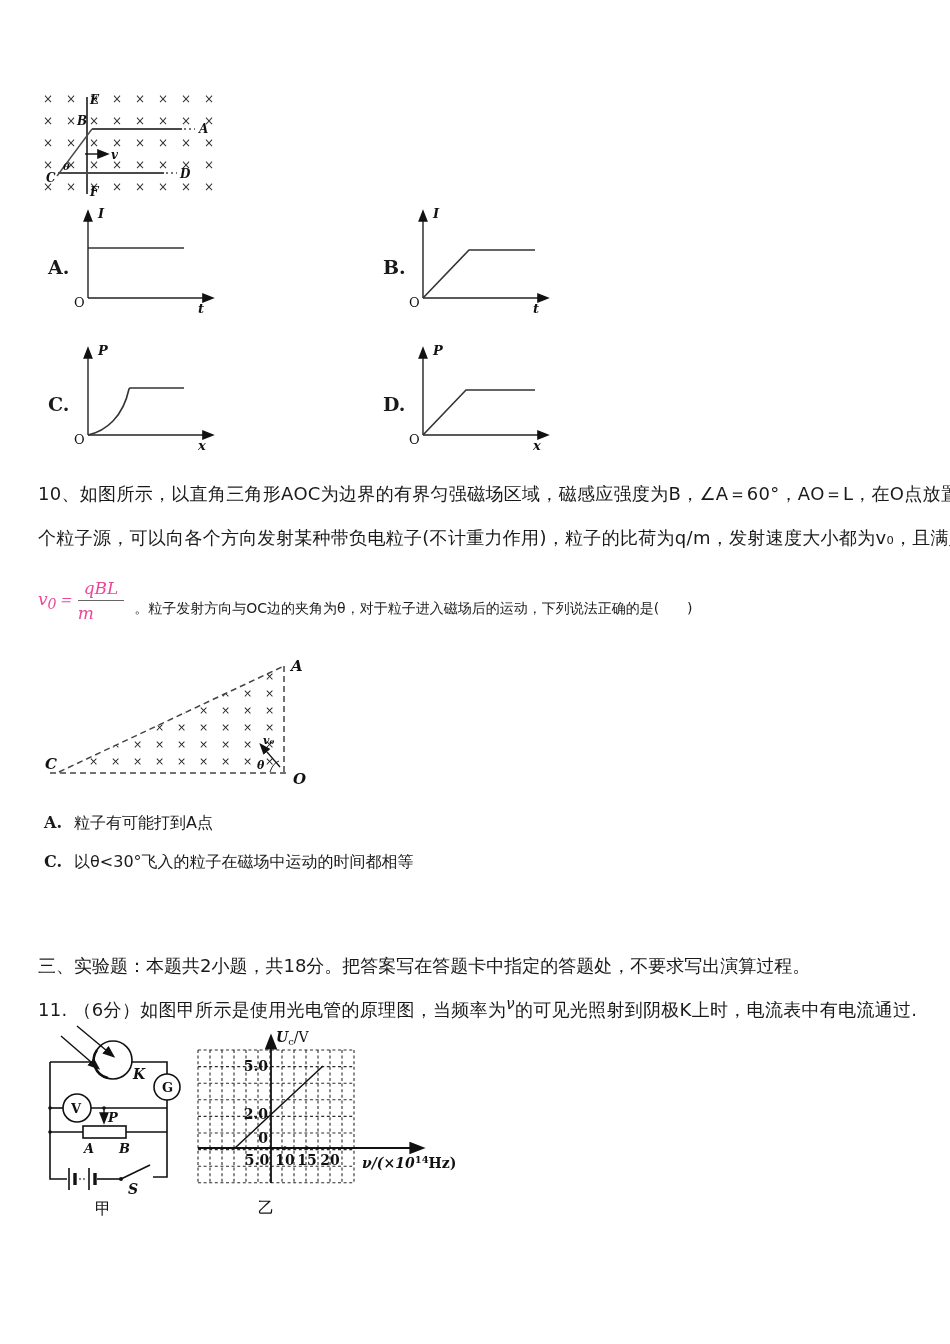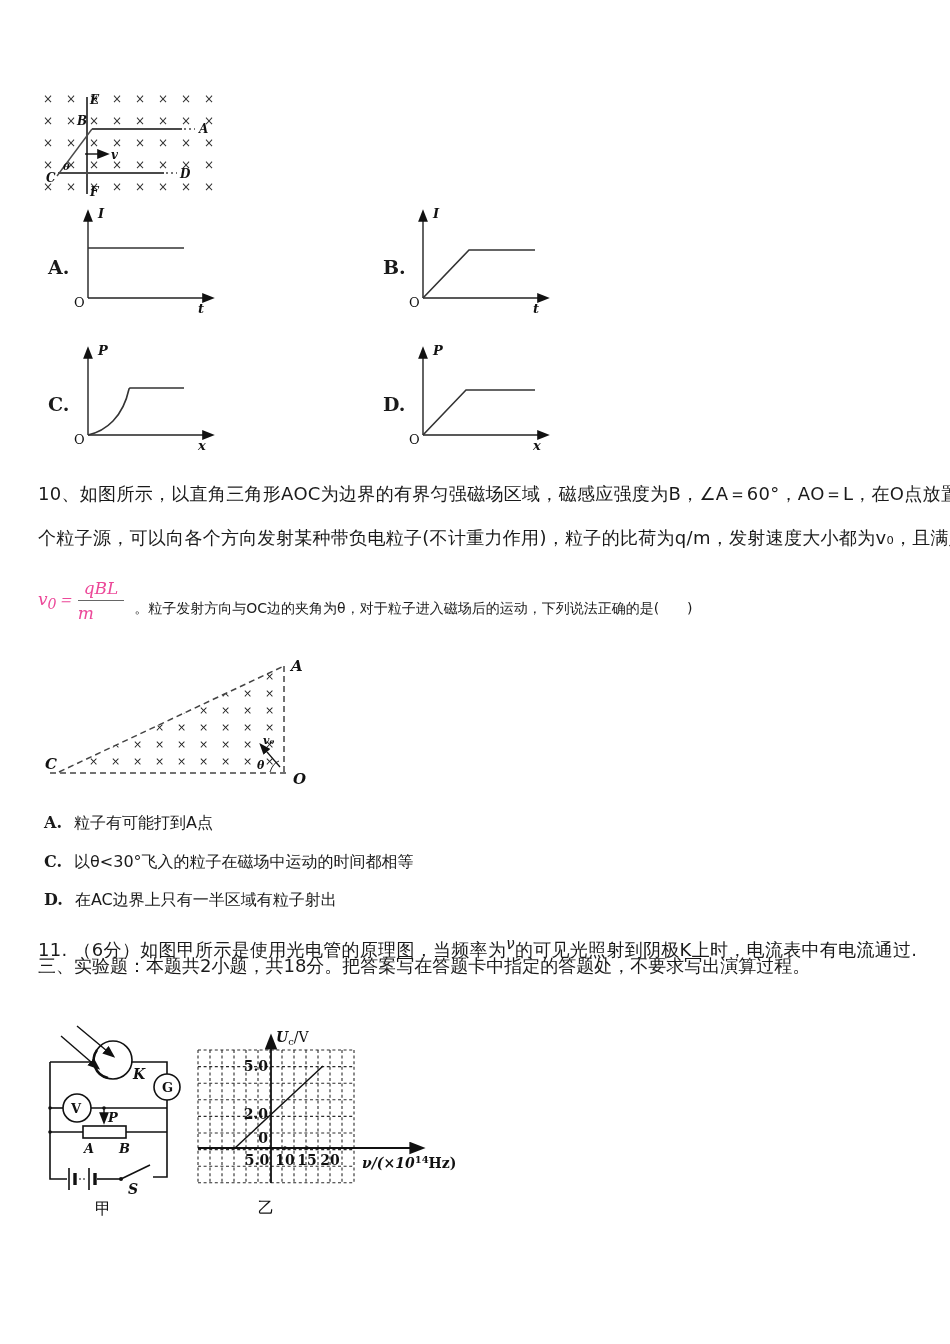--- a/index.html
+++ b/index.html
@@ -132,26 +132,25 @@
     <text class="lbl" x="247" y="19" font-size="15">A</text>
     <text class="lbl" x="1" y="117" font-size="15">C</text>
     <text class="lbl" x="249" y="132" font-size="15">O</text>
     <text class="lbl" x="219" y="92" font-size="11">v₀</text>
     <text class="lbl" x="213" y="117" font-size="11">θ</text>
   </svg>
 
   <div class="abs" style="left:44px;top:804px">
     <div class="optrow"><span class="optkey">A.</span><span>粒子有可能打到A点</span></div>
     <div class="optrow"><span class="optkey">C.</span><span>以θ&lt;30°飞入的粒子在磁场中运动的时间都相等</span></div>
-    <div class="optrow"><span class="optkey">D.</span><span>在AC边界上只有一半区域有粒子射出</span></div>
   </div>
 
   <div class="abs heading" style="left:38px;top:954px">三、实验题：本题共2小题，共18分。把答案写在答题卡中指定的答题处，不要求写出演算过程。</div>
 
-  <div class="abs qtext" style="left:38px;top:928px;line-height:32px">
+  <div class="abs qtext" style="left:38px;top:988px;line-height:32px">
     <span>11. （6分）如图甲所示是使用光电管的原理图，当频率为</span><sup><i>ν</i></sup><span>的可见光照射到阴极K上时，电流表中有电流通过.</span>
   </div>
 
   <svg class="abs" style="left:33px;top:1022px" width="185" height="195" viewBox="0 0 185 195">
     <g stroke="#111" stroke-width="1.6" fill="none">
       <path d="M17,40 H61"></path>
       <path d="M99,40 H134 V52"></path>
       <path d="M134,78 V155 H120"></path>
       <path d="M17,40 V157 H34"></path>
       <path d="M17,86 H30"></path>

